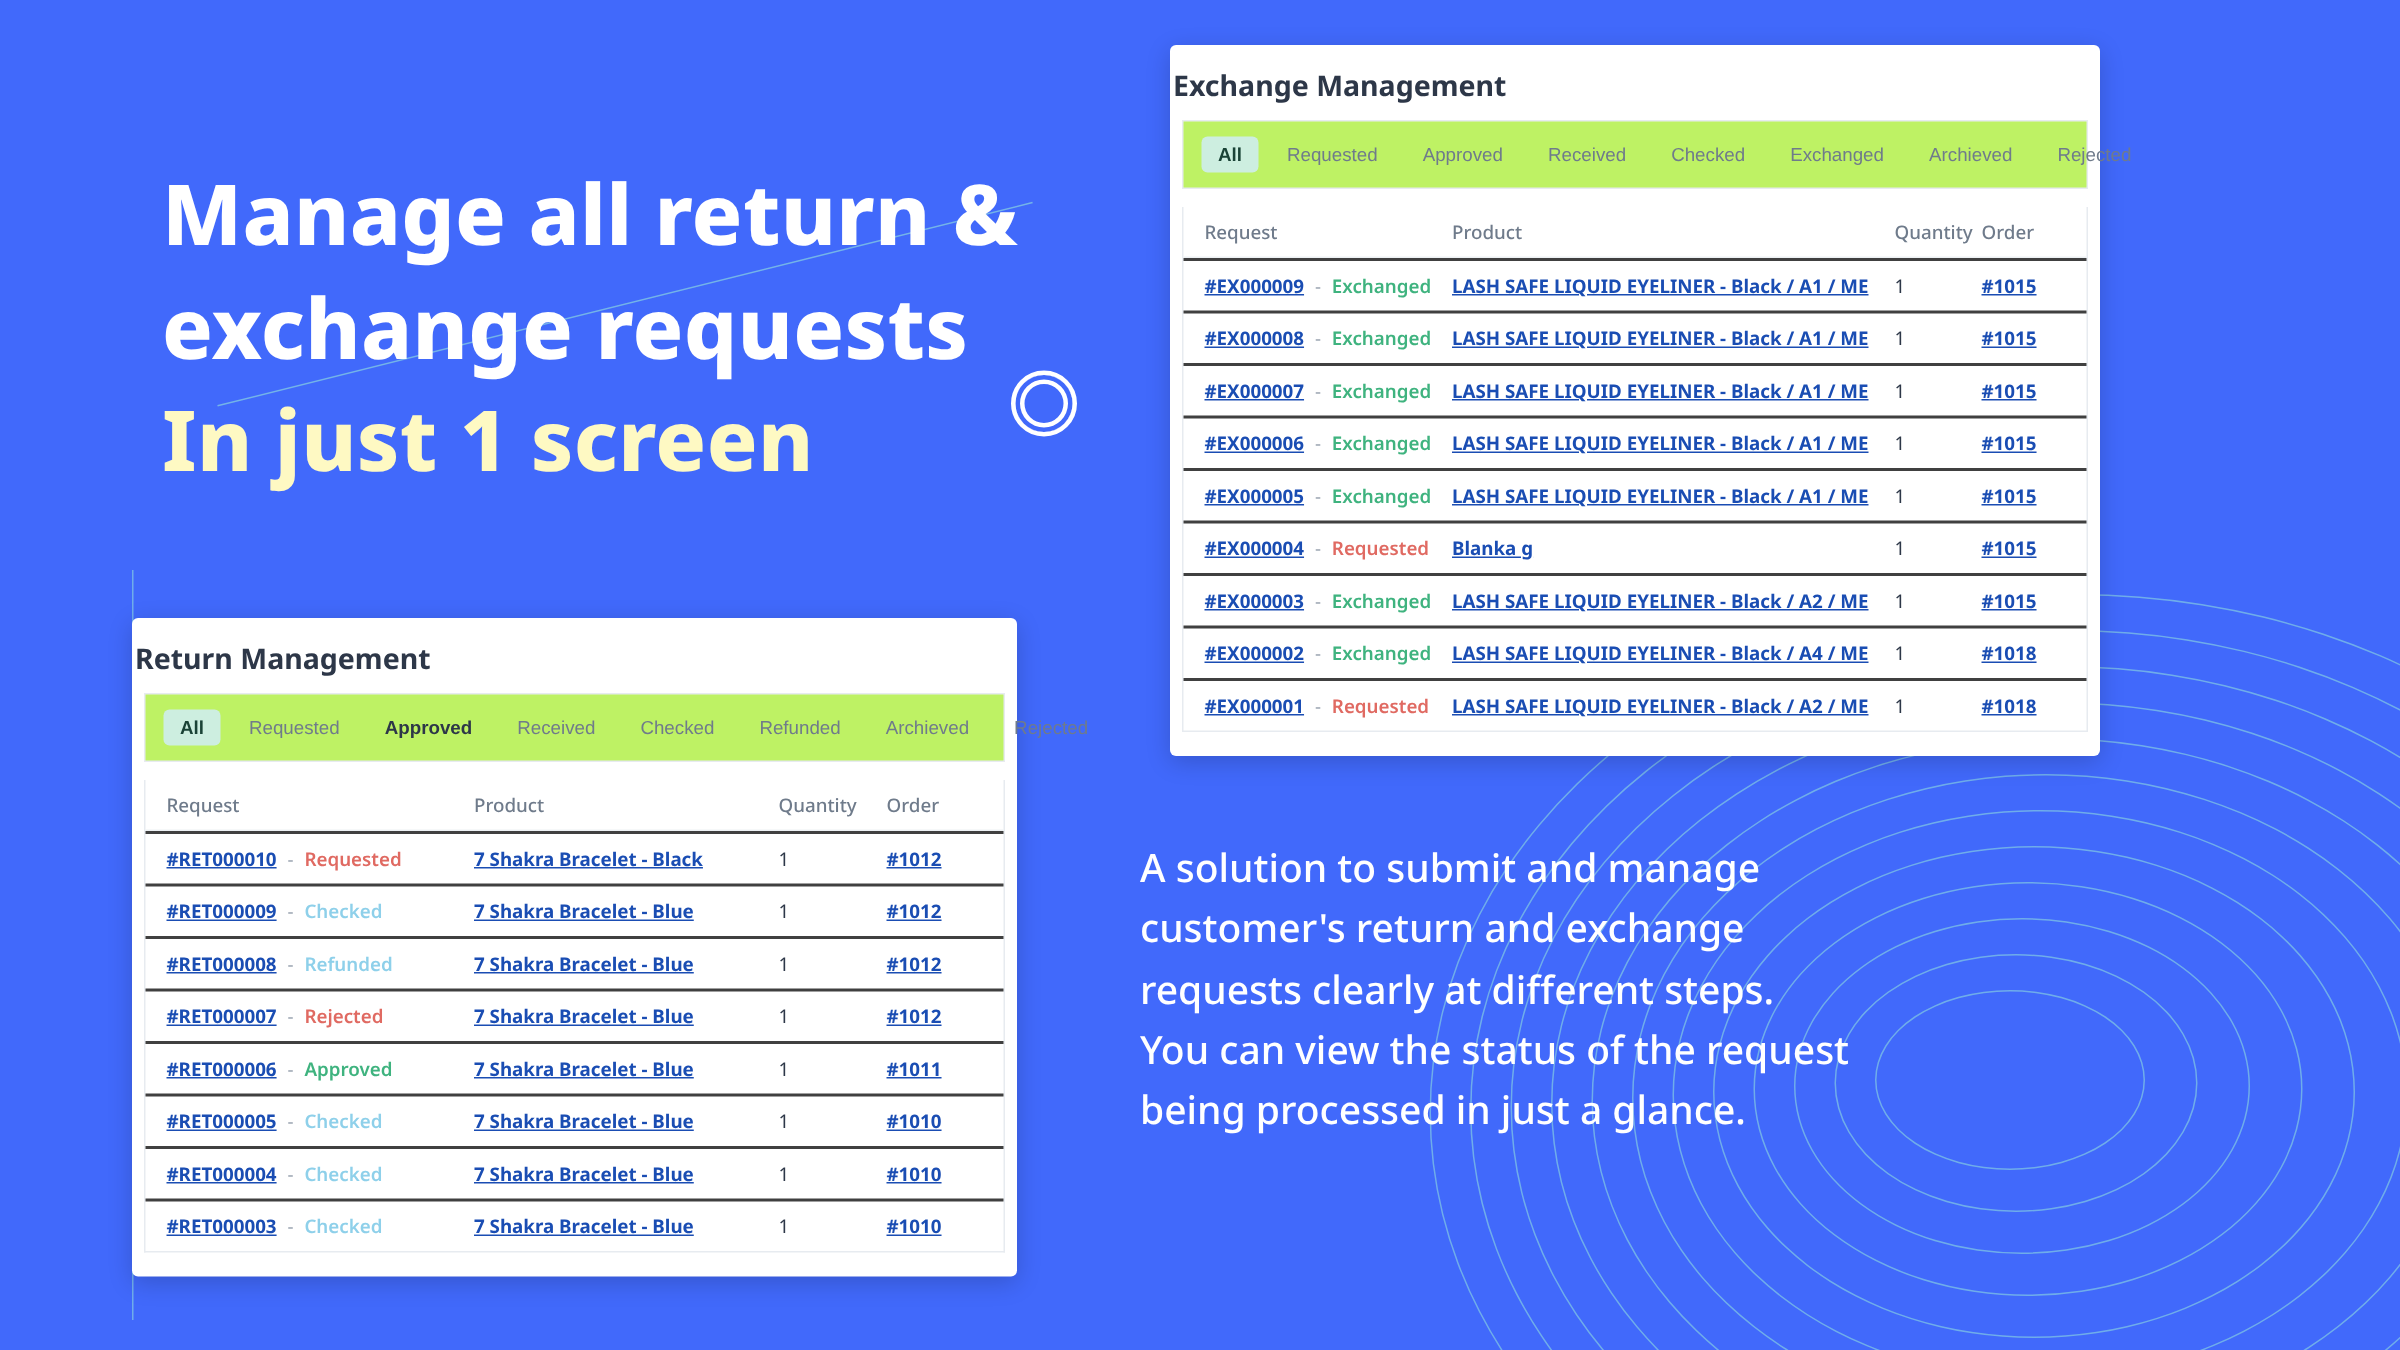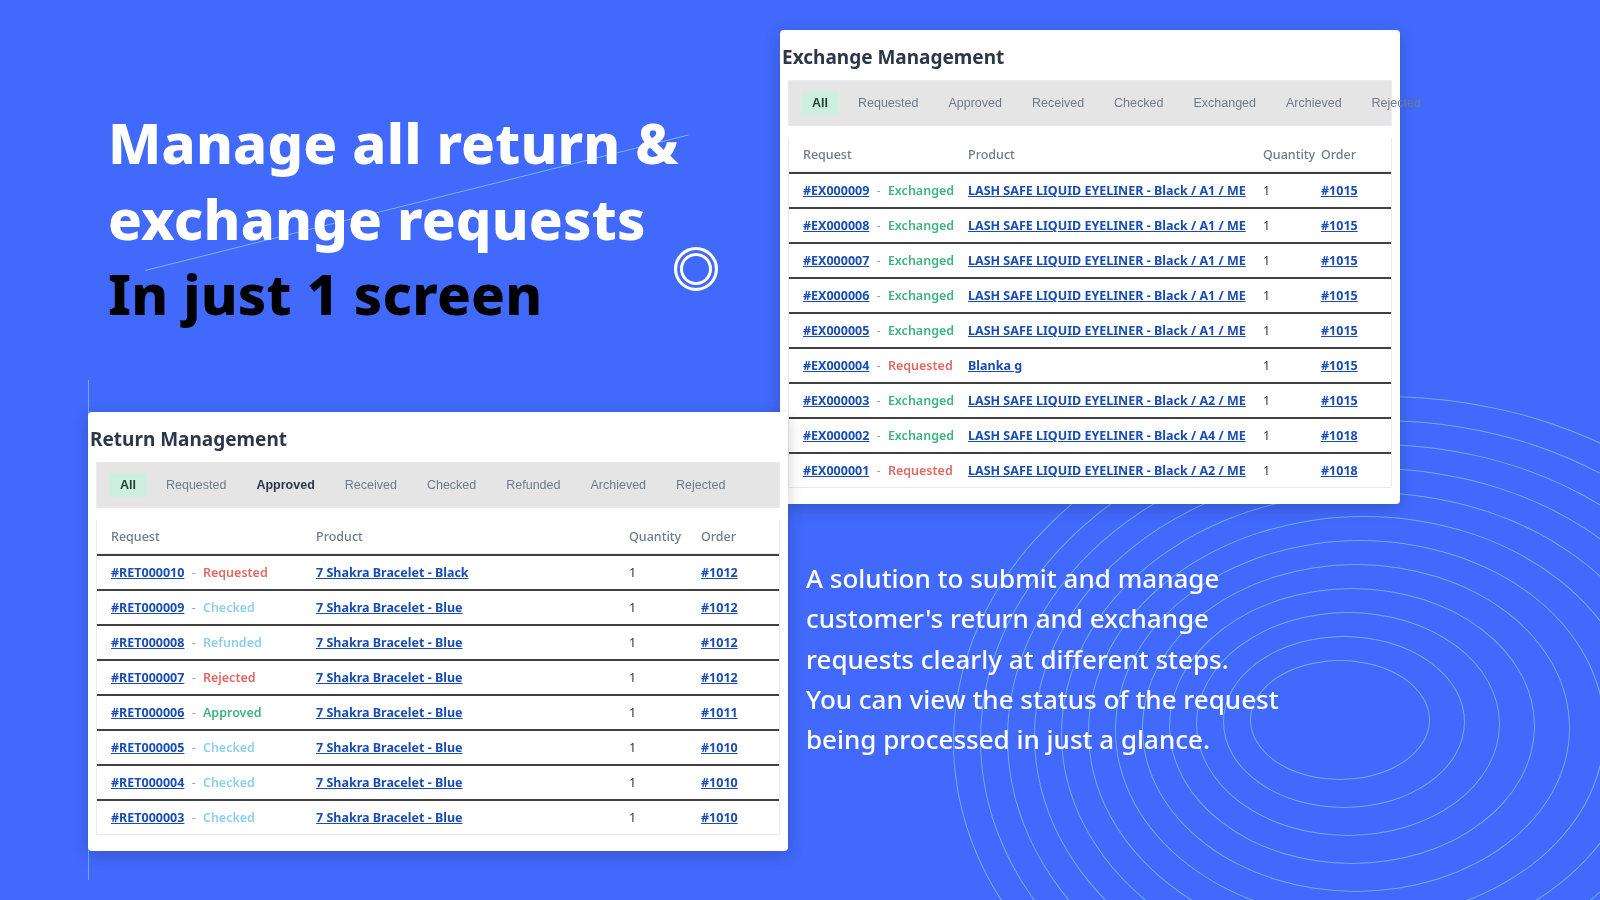--- a/index.html
+++ b/index.html
@@ -11,50 +11,50 @@
   .contours div { position: absolute; border: 1px solid rgba(150,230,220,0.55); border-radius: 50%; }
 
   
   .ring { position: absolute; left: 674px; top: 247px; width: 44px; height: 44px; border: 3px solid #fff; border-radius: 50%; box-shadow: inset 0 0 0 3px #4169fb, inset 0 0 0 6px #fff; }
   .diag { position: absolute; left: 145px; top: 270px; width: 560px; height: 1px; background: rgba(150,230,220,.6);
           transform-origin: left center; transform: rotate(-14deg); }
   .vline { position: absolute; left: 88px; top: 380px; width: 1px; height: 500px; background: rgba(150,230,220,.55); }
 
   
   .headline { position: absolute; left: 108px; top: 105px; color: #fff; font-weight: 800; font-size: 56px; line-height: 1.35; letter-spacing: .2px; }
-  .headline .accent { color: #000000; }
-
-  
-  .body-copy { position: absolute; left: 806px; top: 558px; color: #fff; font-size: 26px; line-height: 1.55; font-weight: 500; max-width: 700px; }
+  .headline .accent { color: #fef9c3; }
+
+  
+  .body-copy { position: absolute; left: 760px; top: 558px; color: #fff; font-size: 26px; line-height: 1.55; font-weight: 500; max-width: 700px; }
 
   
   .panel { position: absolute; background: #fff; border-radius: 4px; box-shadow: 0 4px 16px rgba(0,0,0,.18); padding: 0 0 4px; }
   .panel h2 { font-size: 19px; font-weight: 700; color: #2d3748; padding: 14px 2px 10px; }
   .panel .inner { background: #fff; margin: 12px 8px; border: 1px solid #e7ebf0; border-top: none; }
-  .tabs { display: flex; gap: 8px; align-items: center; padding: 10px 12px; background: #e5e5e5; border: 1px solid #e7ebf0; margin: 0 8px; }
+  .tabs { display: flex; gap: 8px; align-items: center; padding: 10px 12px; background: #bef264; border: 1px solid #e7ebf0; margin: 0 8px; }
   .tab { padding: 5px 11px; border: none; background: transparent; color: #6f7b8b; font-size: 12.5px; border-radius: 4px; cursor: pointer; }
   .tab.active { background: #cdeee0; color: #1a4336; font-weight: 600; }
   .tab.strong { color: #2d3748; font-weight: 600; }
 
   .thead, .row { display: grid; align-items: center; padding: 8px 14px; font-size: 12.5px; }
   .thead { color: #6f7b8b; font-weight: 500; border-bottom: 1px solid #edf1f4; }
   .row { border-top: 2px solid #404040; color: #2d3748; }
   .link { color: #1a4db3; font-weight: 700; text-decoration: underline; cursor: pointer; }
   .sep { color: #9aa4b1; padding: 0 4px; }
   .status-Requested { color: #e06a62; font-weight: 600; }
   .status-Exchanged { color: #3fb37f; font-weight: 600; }
   .status-Approved  { color: #3fb37f; font-weight: 600; }
   .status-Checked   { color: #8ed0ea; font-weight: 600; }
   .status-Refunded  { color: #8ed0ea; font-weight: 600; }
   .status-Rejected  { color: #e06a62; font-weight: 600; }
 
   
   #exchange-panel { left: 780px; top: 30px; width: 620px; }
   #exchange-panel .thead, #exchange-panel .row { grid-template-columns: 165px 1fr 58px 56px; }
-  #return-panel { left: 88px; top: 412px; width: 700px; }
+  #return-panel { left: 88px; top: 412px; width: 590px; }
   #return-panel .thead, #return-panel .row { grid-template-columns: 205px 1fr 72px 64px; }
 </style>
 </head>
 <body>
 
 <div class="contours" id="contours">
     <div style="width: 180px; height: 120px; left: 260px; top: 240px;"></div>
     <div style="width: 242px; height: 172px; left: 233px; top: 216px;"></div>
     <div style="width: 304px; height: 224px; left: 206px; top: 192px;"></div>
     <div style="width: 366px; height: 276px; left: 179px; top: 168px;"></div>

